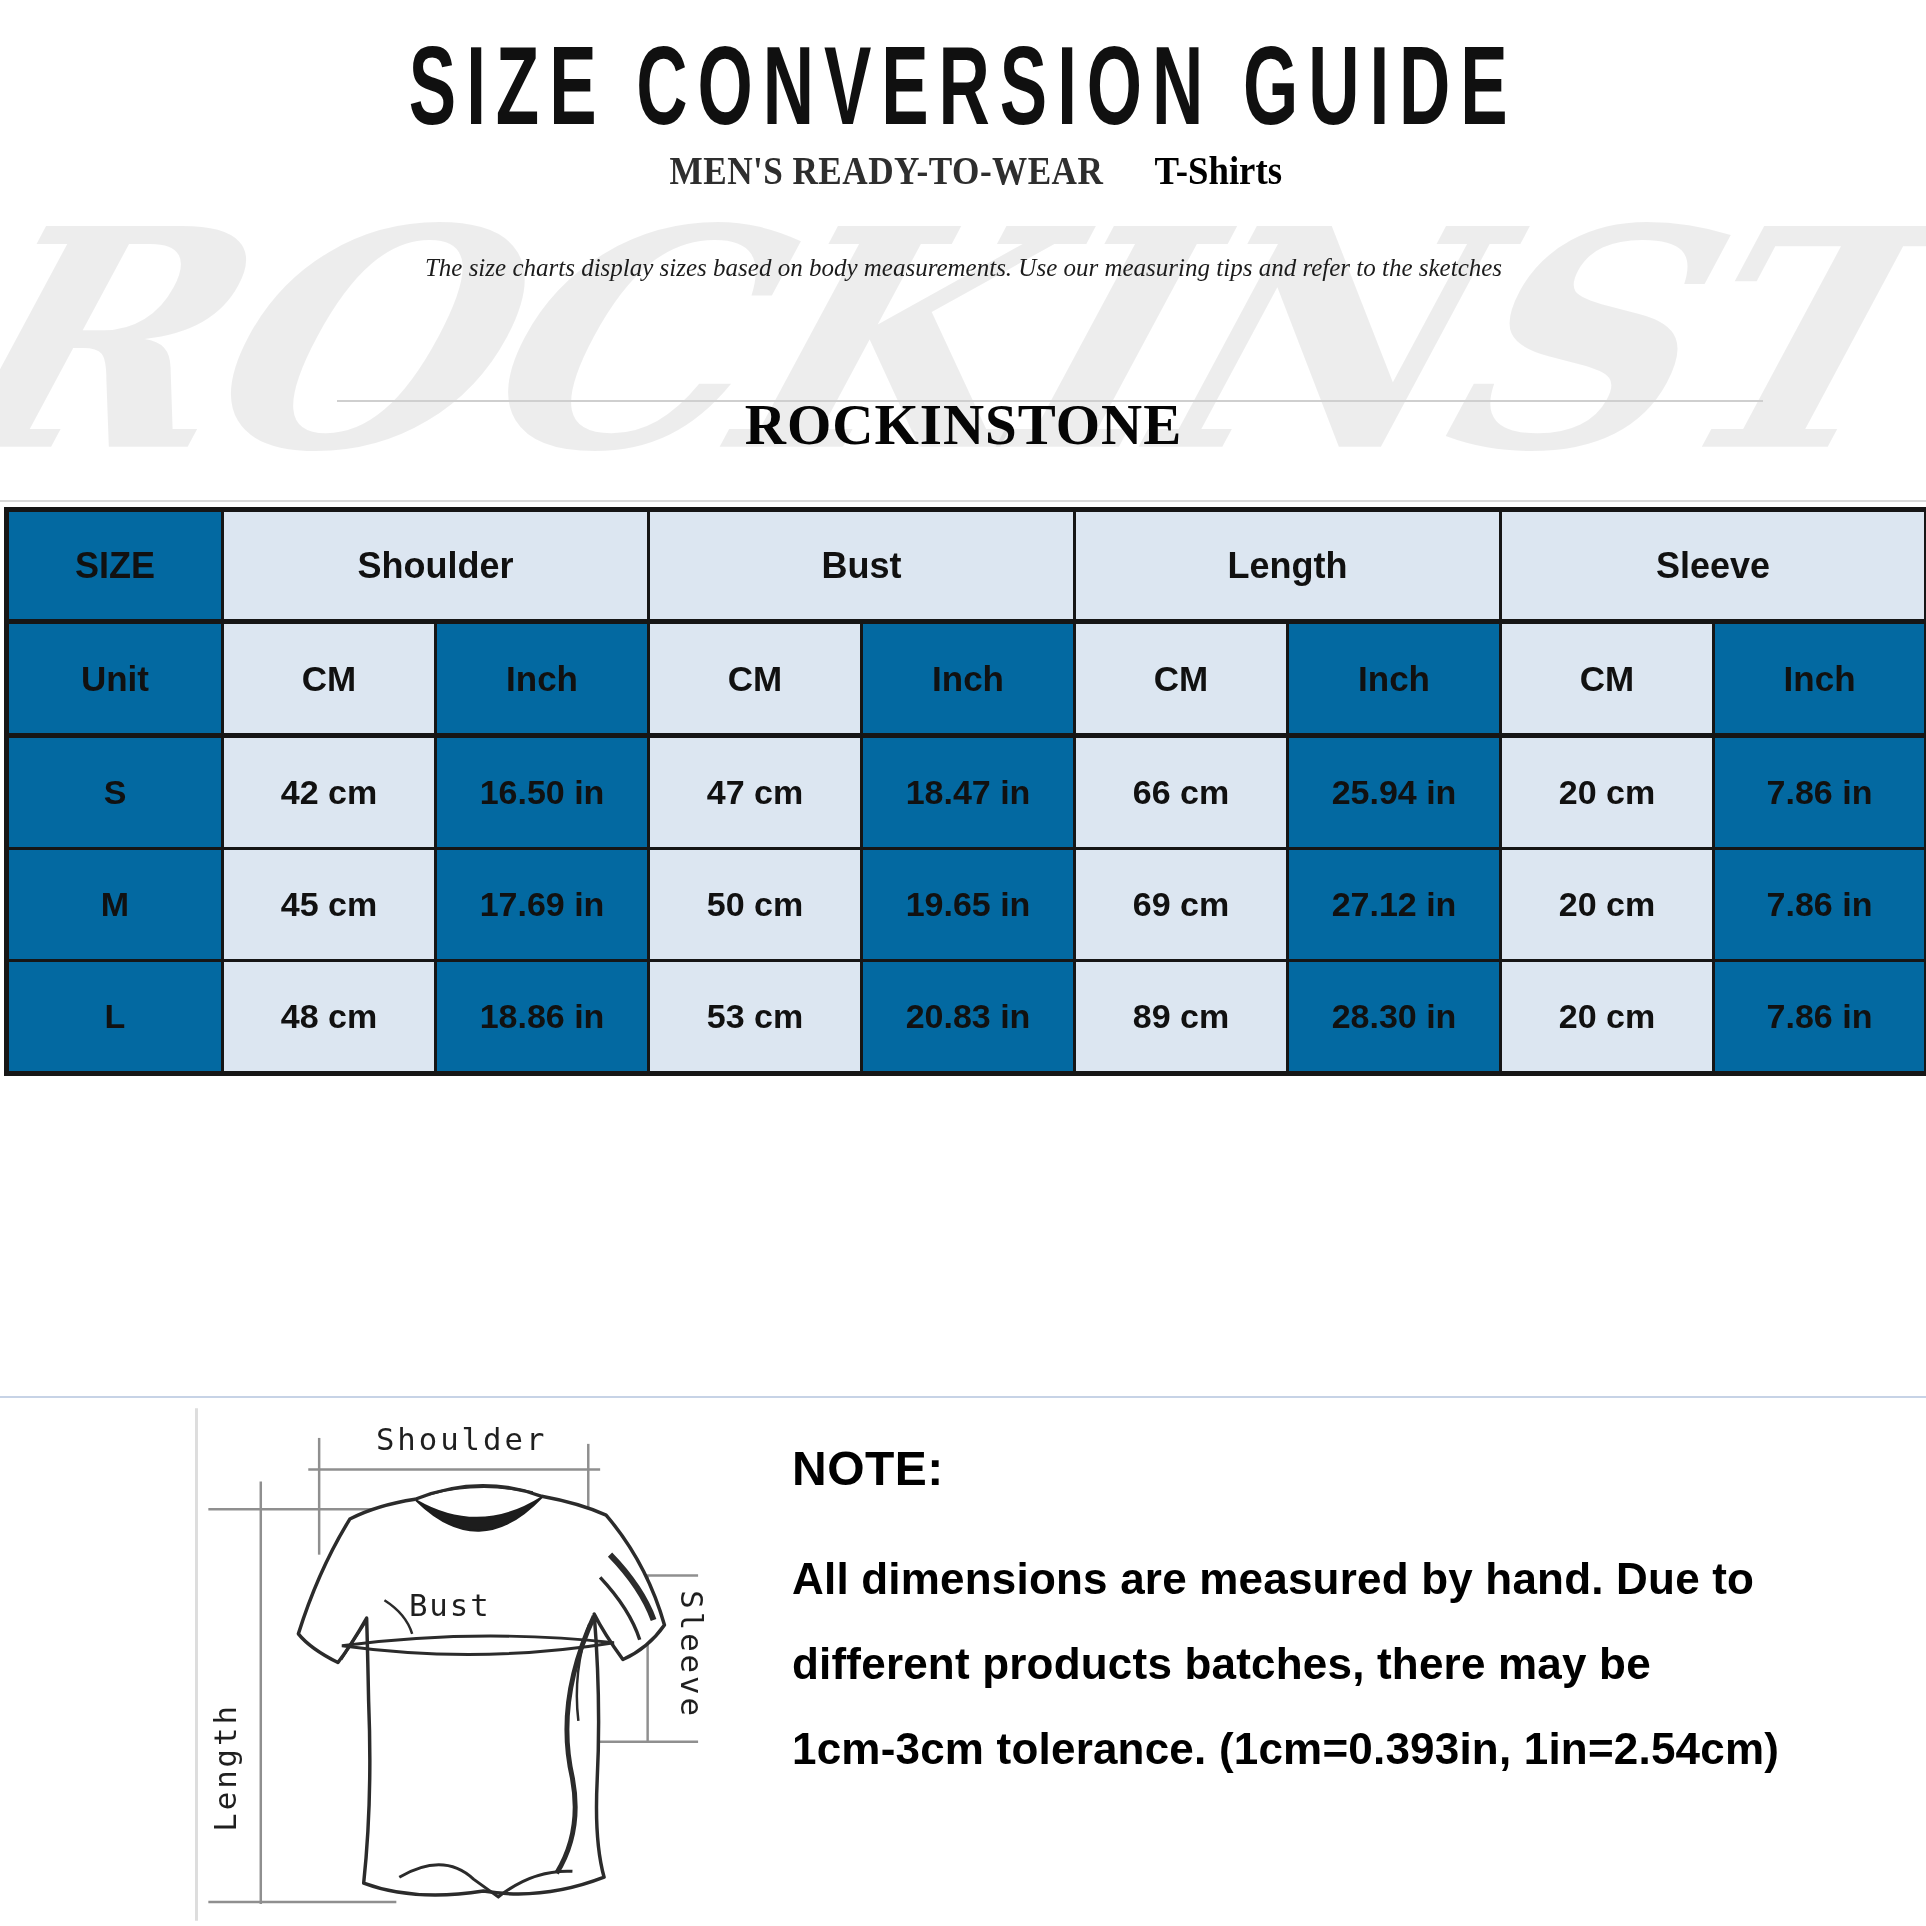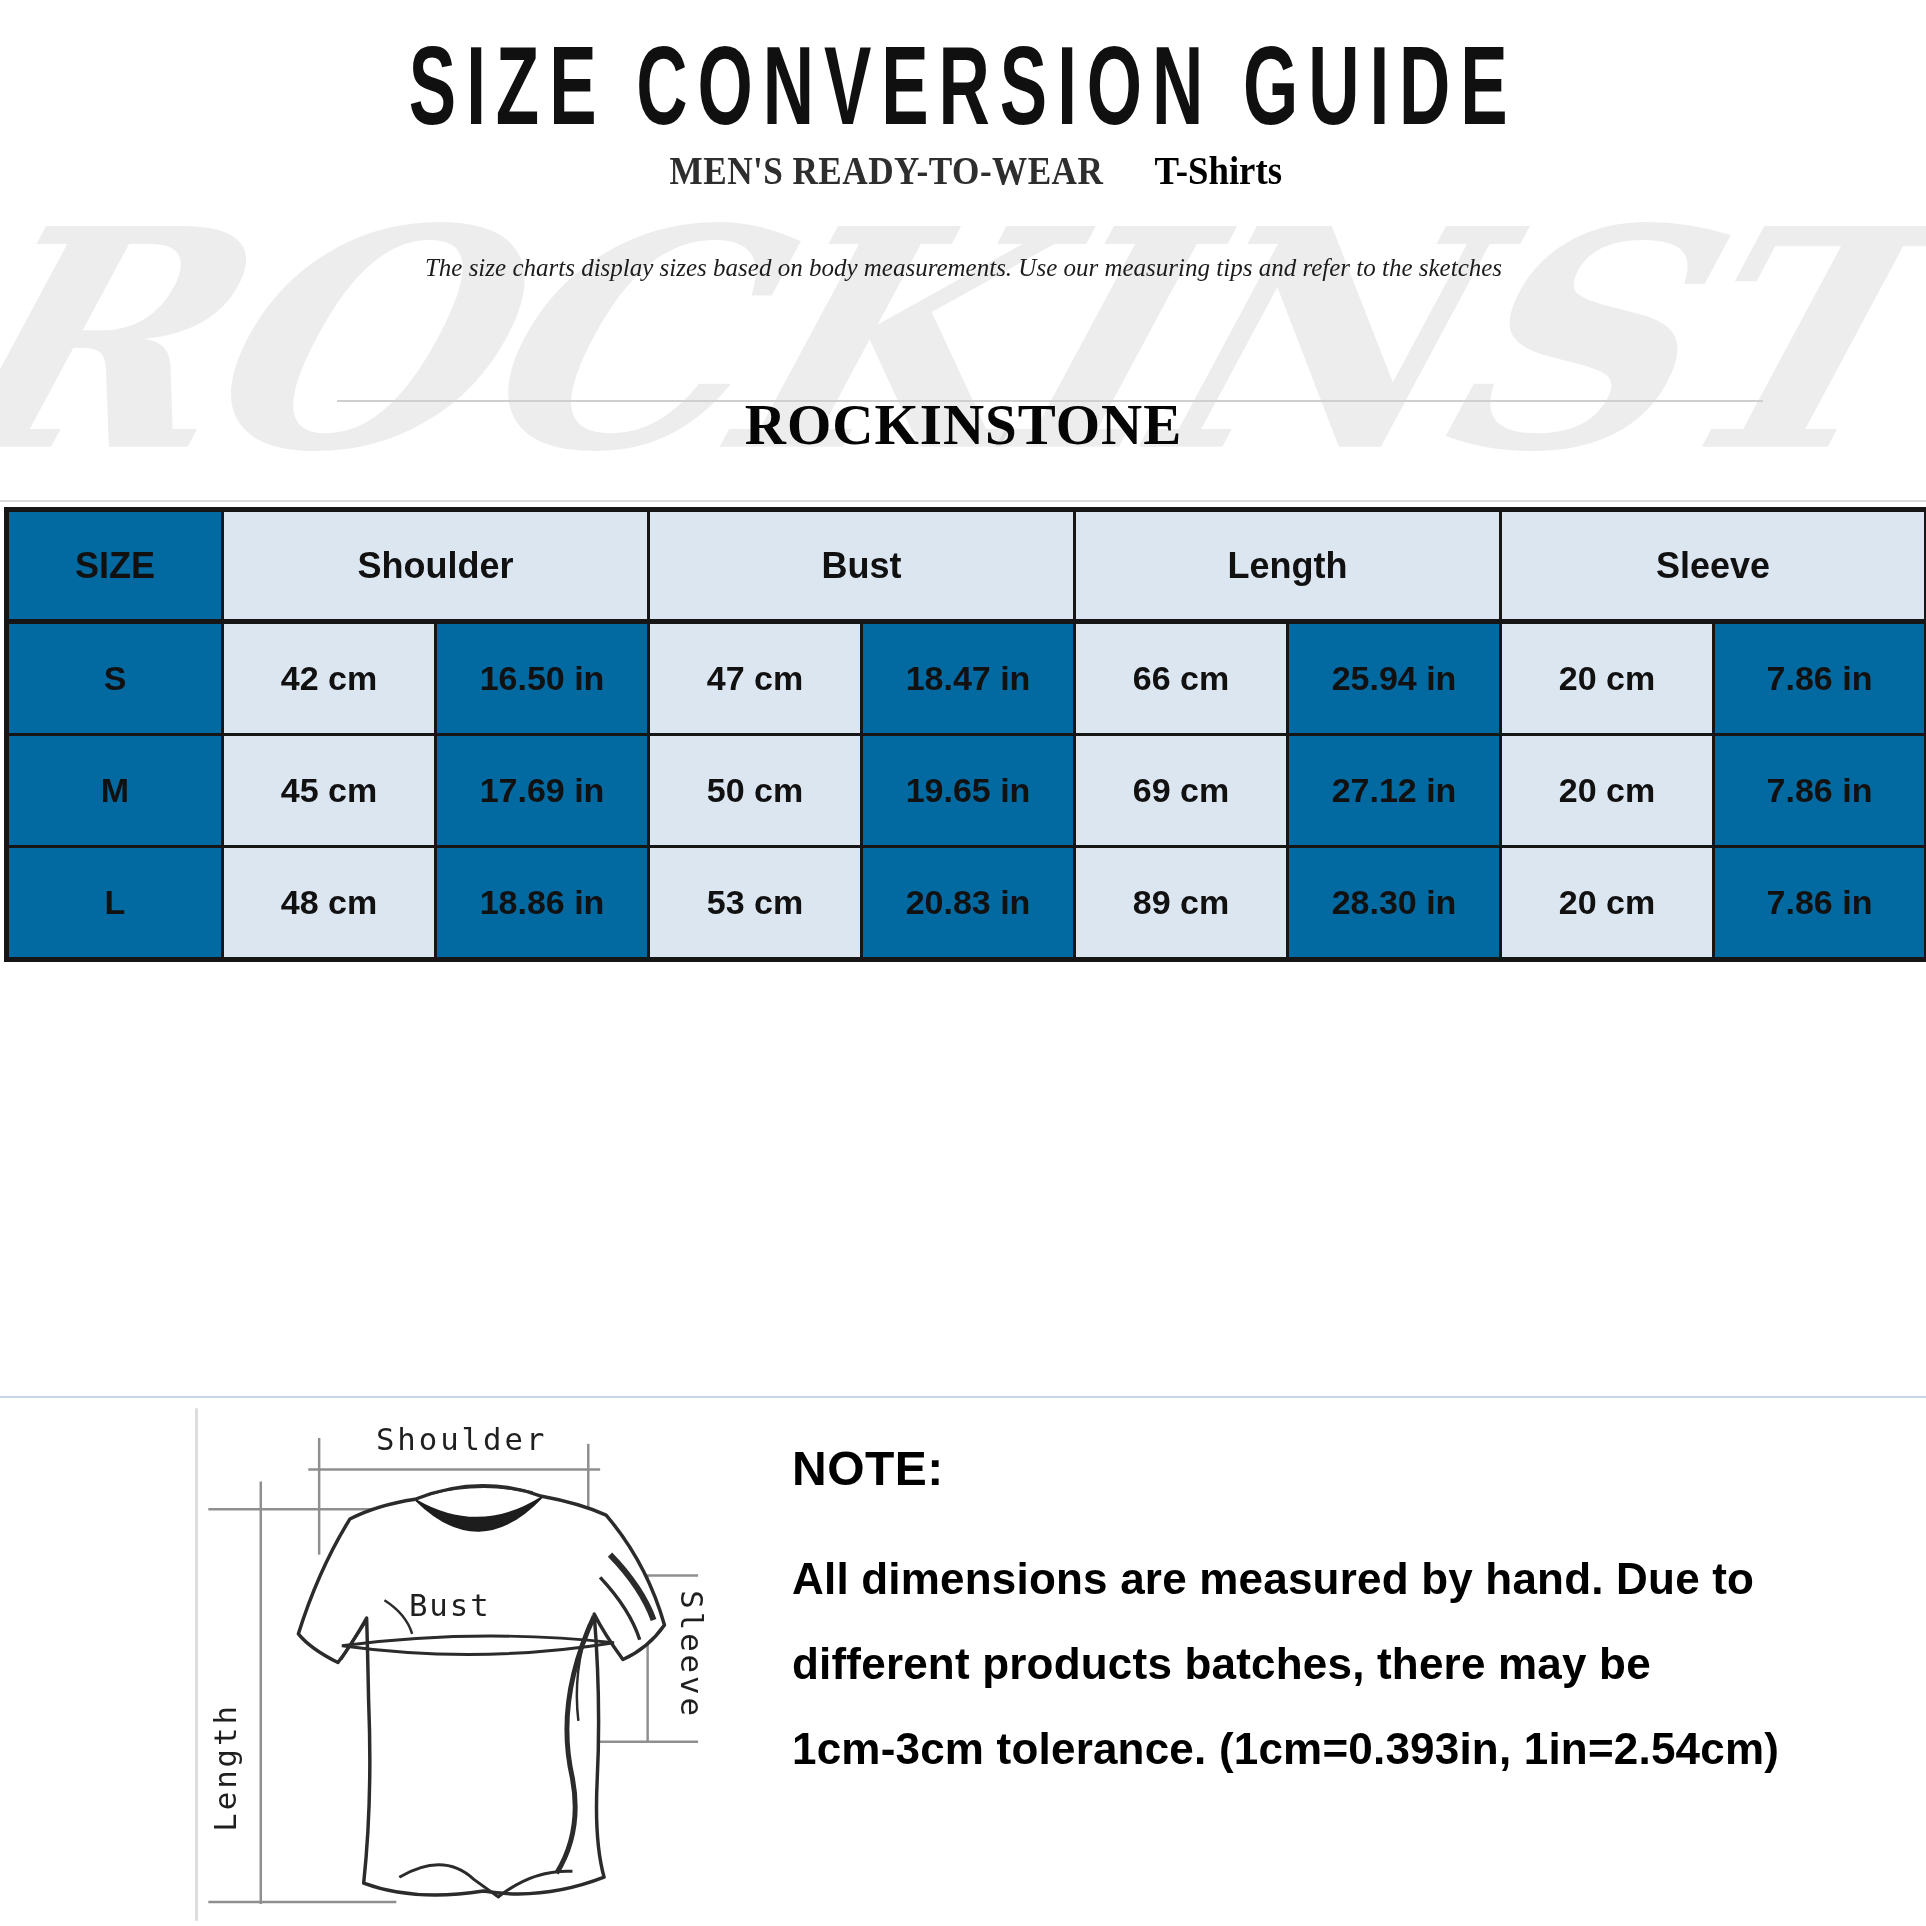--- a/index.html
+++ b/index.html
@@ -91,20 +91,31 @@
     <col style="width:213px">
       <col style="width:213px">
   </colgroup>
   <thead>
     <tr class="group-row">
       <th class="white">SIZE</th>
       <th class="blue" colspan="2">Shoulder</th>
       <th class="blue" colspan="2">Bust</th>
       <th class="blue" colspan="2">Length</th>
       <th class="blue" colspan="2">Sleeve</th>
+    </tr>
+    <tr class="unit-row">
+      <th class="white">Unit</th>
+      <th class="blue">CM</th>
+      <th class="white">Inch</th>
+      <th class="blue">CM</th>
+      <th class="white">Inch</th>
+      <th class="blue">CM</th>
+      <th class="white">Inch</th>
+      <th class="blue">CM</th>
+      <th class="white">Inch</th>
     </tr>
   </thead>
   <tbody>
       <tr>
         <td class="white">S</td>
         <td class="blue">42 cm</td>
         <td class="white">16.50 in</td>
         <td class="blue">47 cm</td>
         <td class="white">18.47 in</td>
         <td class="blue">66 cm</td>

